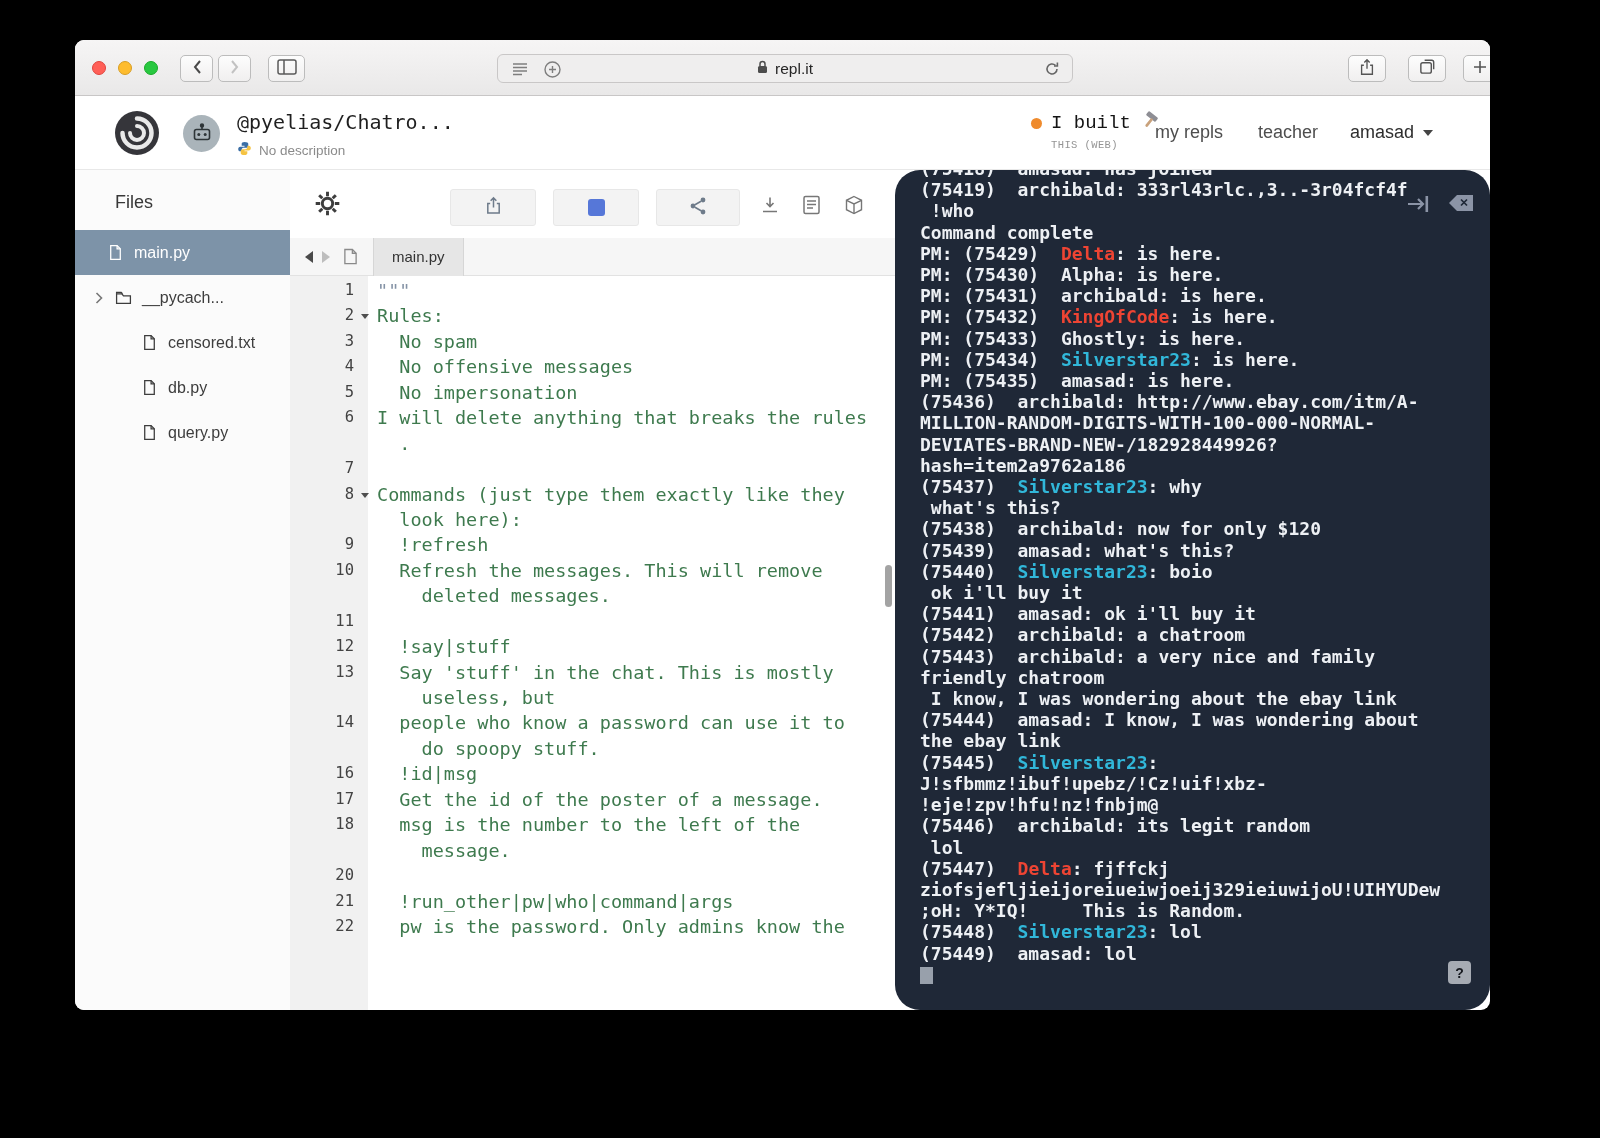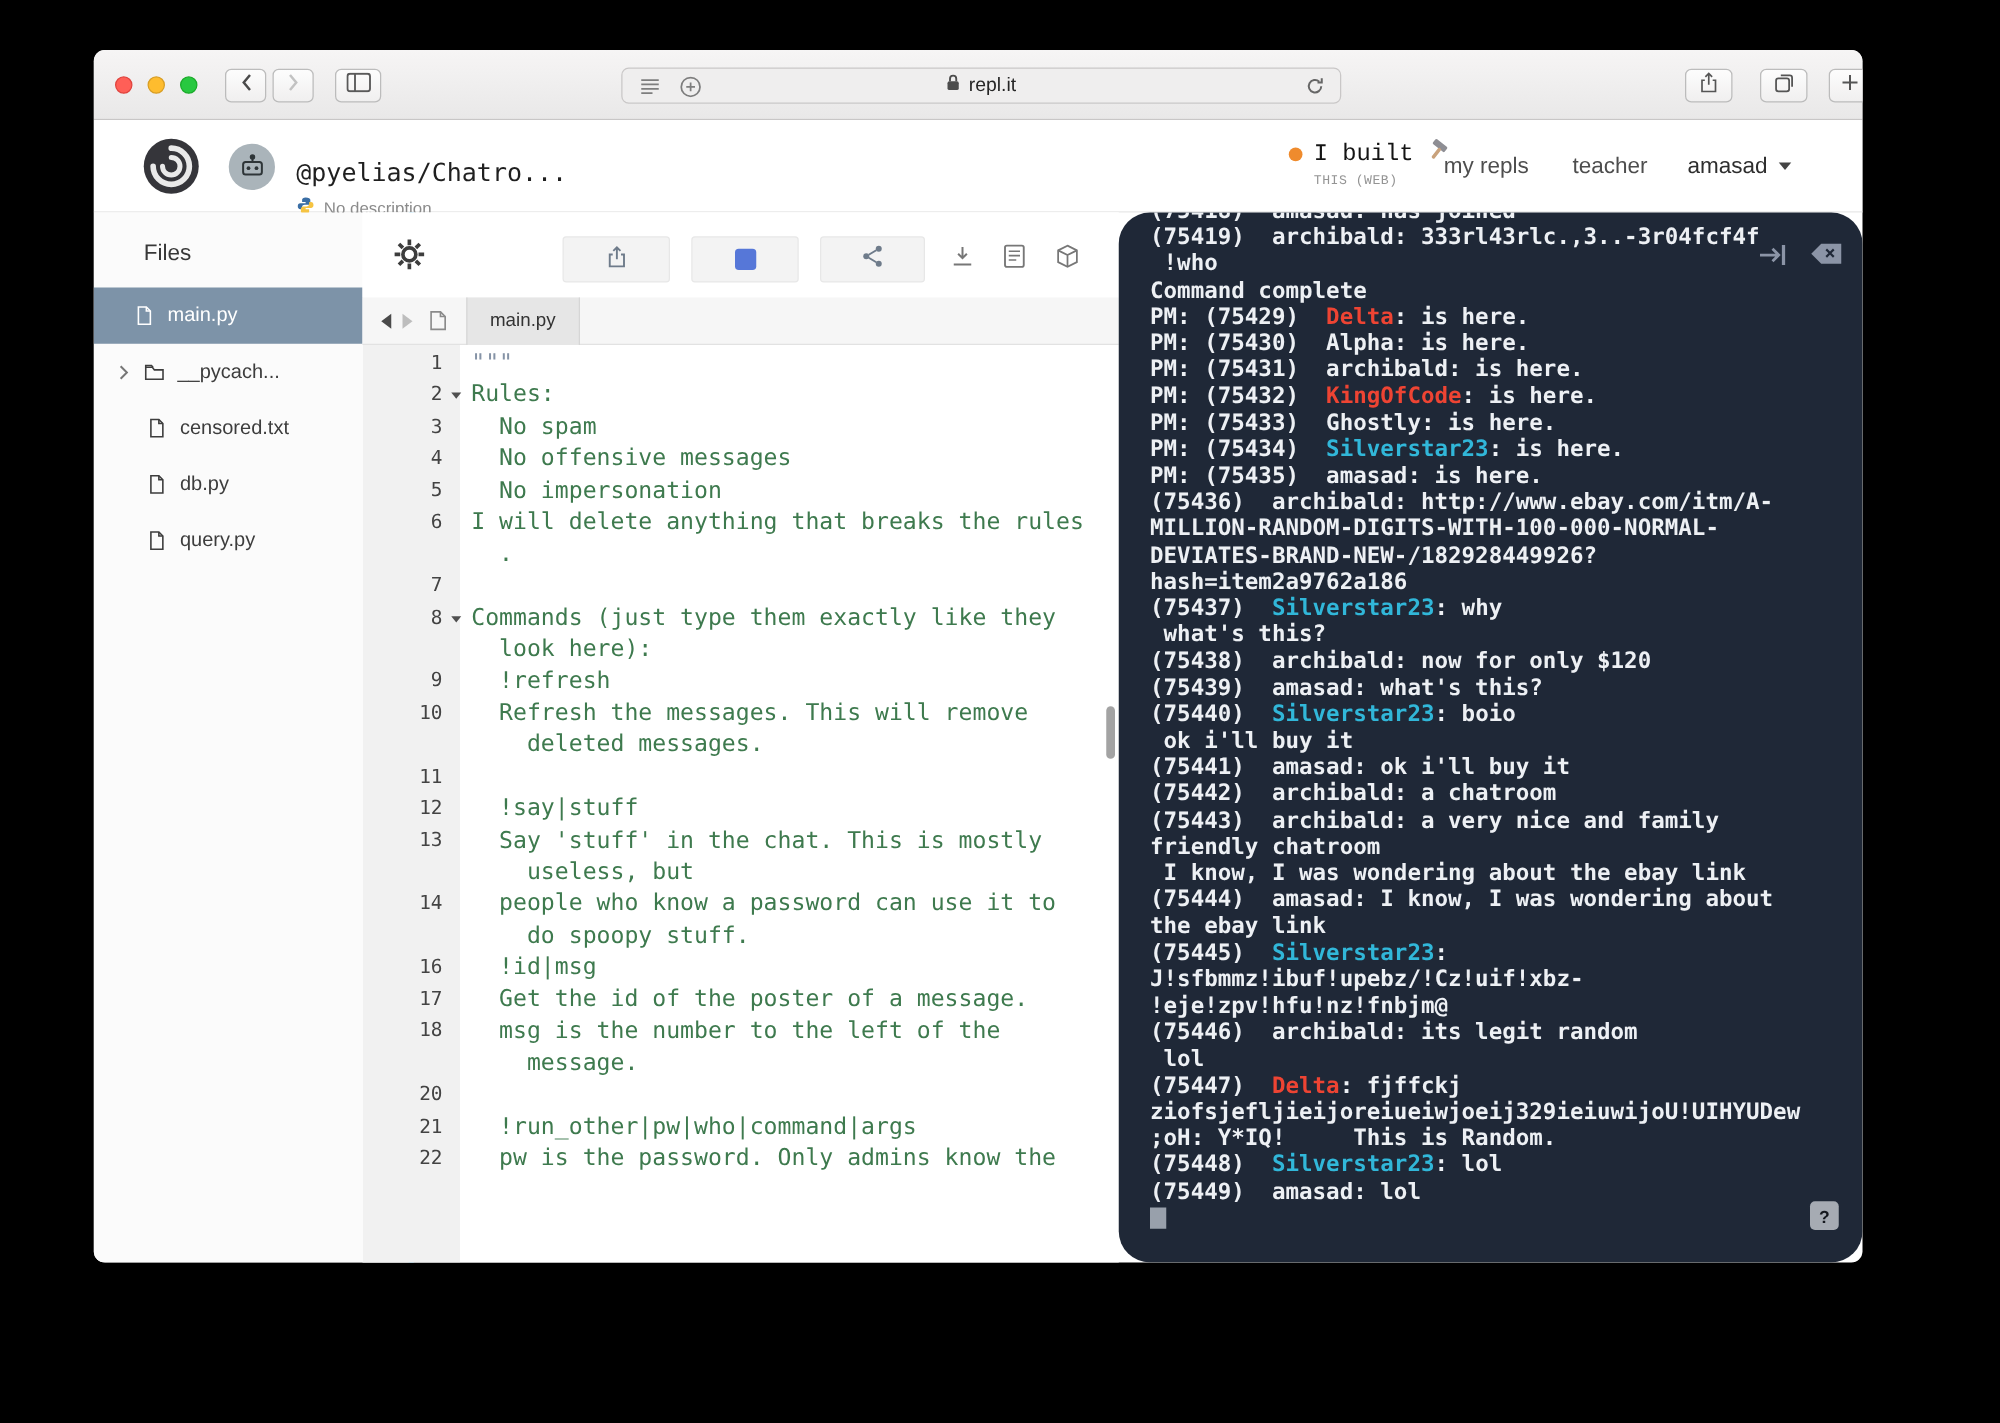--- a/index.html
+++ b/index.html
@@ -27,40 +27,40 @@
   #refresh-icon{position:absolute;right:12px;top:6px;}
   #share-btn{left:1273px;width:38px;}
   #tabs-btn{left:1333px;width:38px;}
   #newtab-btn{left:1388px;width:34px;}
 
   
   #repl-header{position:absolute;top:56px;left:0;height:74px;width:100%;background:#fff;border-bottom:1px solid #e8e8e8;}
   #repl-logo{position:absolute;left:38px;top:13px;}
   #avatar{position:absolute;left:108px;top:19px;width:37px;height:37px;border-radius:50%;background:#aab4ba;display:flex;align-items:center;justify-content:center;}
   #title-block{position:absolute;left:162px;top:14px;}
-  #repl-title{font-family:"DejaVu Sans Mono",monospace;font-size:20px;color:#1f1f1f;margin-top:16px;}
+  #repl-title{font-family:"DejaVu Sans Mono",monospace;font-size:20px;color:#1f1f1f;}
   #desc-row{margin-top:7px;display:flex;align-items:center;gap:7px;font-size:13.5px;color:#8b8b8b;}
   #built-block{position:absolute;left:956px;top:13px;font-family:Liberation Mono, monospace;}
   #built-row{display:flex;align-items:center;gap:9px;font-size:19px;color:#141414;}
   #built-dot{width:11px;height:11px;border-radius:50%;background:var(--built-dot-orange);}
   #built-sub{margin:2px 0 0 20px;font-size:10.5px;color:#949494;letter-spacing:.4px;}
   .hdr-nav{position:absolute;top:26px;font-size:18px;color:#4e4e4e;cursor:default;}
   #nav-my-repls{left:1080px;}
   #nav-teacher{left:1183px;}
   #user-menu{left:1275px;display:flex;align-items:center;gap:9px;color:#2e2e2e;}
   .caret-down{width:0;height:0;border-left:5px solid transparent;border-right:5px solid transparent;border-top:6px solid #444;}
 
   
   #content{position:absolute;top:130px;left:0;right:0;bottom:0;}
 
   
   #files-panel{position:absolute;left:0;top:0;bottom:0;width:256px;background:#fbfbfb;border-right:4px solid #0ea5e9;}
   #files-title{position:absolute;left:40px;top:22px;font-size:18px;color:#383838;}
   #file-list{position:absolute;left:0;right:0;top:60px;}
-  .file-row{height:45px;display:flex;align-items:center;gap:10px;font-size:16px;color:#3d3d3d;padding-left:42px;cursor:pointer;}
+  .file-row{height:45px;display:flex;align-items:center;gap:10px;font-size:16px;color:#3d3d3d;padding-left:66px;cursor:pointer;}
   .file-row.sel{background:var(--selected-file-bg);color:#fff;padding-left:32px;}
   .file-row.folder-row{padding-left:20px;text-align:center;}
   .file-row .chev{display:flex;margin-right:2px;}
   .fic{width:17px;height:17px;display:block;}
   #files-scroll{position:absolute;right:2px;top:395px;width:4px;height:42px;border-radius:3px;background:rgba(0,0,0,.35);}
 
   
   #editor-panel{position:absolute;left:215px;top:0;bottom:0;width:605px;background:#fff;}
   #editor-toolbar{position:absolute;left:0;top:0;right:0;height:68px;background:#fff;}
   #gear-btn{position:absolute;left:24px;top:20px;cursor:pointer;}

